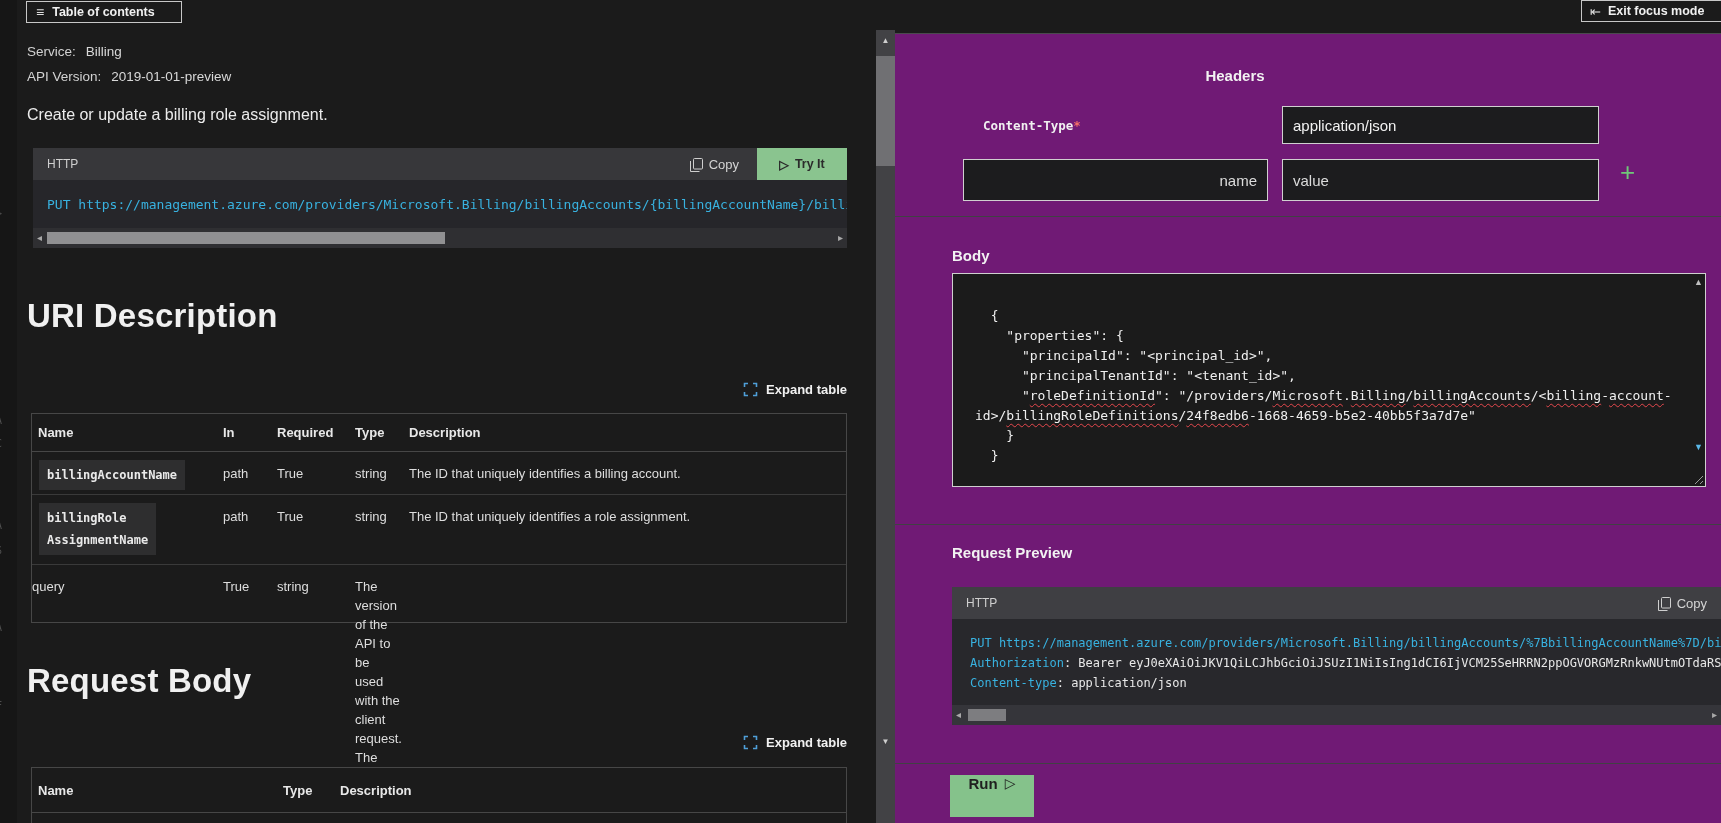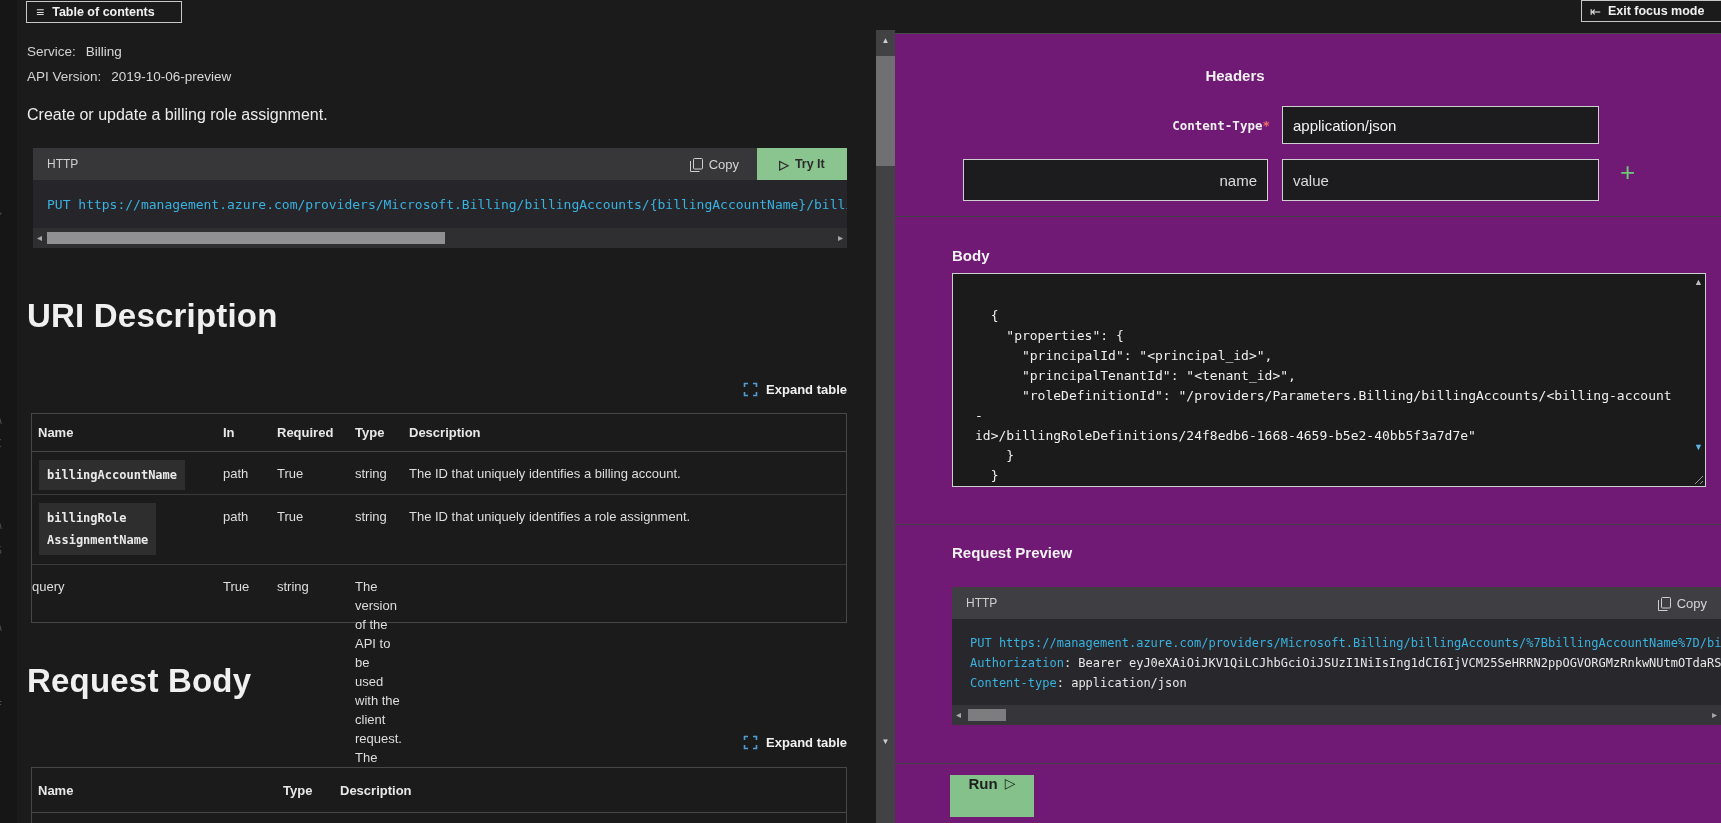--- a/index.html
+++ b/index.html
@@ -73,21 +73,21 @@
   .field::placeholder{color:#dcdcdc;opacity:1}
   .ct-label{font-family:"DejaVu Sans Mono","Liberation Mono",monospace;font-size:12.5px;font-weight:bold;color:#f0f0f0}
   .ct-label .req{color:#f47067}
   .plus{font-size:26px;color:#6fc878;cursor:pointer;line-height:22px}
   .hr{left:0;width:826px;height:1px;background:#414144}
 
   
   #body-area{left:57px;top:239px;width:754px;height:214px;background:#1b1b1b;border:1px solid #cfcfcf;overflow:hidden}
   #body-area pre{font-family:"DejaVu Sans Mono","Liberation Mono",monospace;font-size:13px;line-height:20px;
        color:#f0f0f0;padding:12px 30px 0 22px;white-space:pre-wrap;word-break:break-all}
-  .sq{text-decoration-style:wavy;text-decoration-color:#e5484d;
+  .sq{text-decoration:underline;text-decoration-style:wavy;text-decoration-color:#e5484d;
       text-decoration-thickness:1px;text-underline-offset:3px;text-decoration-skip-ink:none}
   #body-area .ta-arr{position:absolute;right:2px;font-size:9px;color:#bfbfbf}
   #body-area .grip{position:absolute;right:1px;bottom:1px}
 
   
   #preview-block{left:57px;top:553px;width:769px}
   #preview-block .code-header{background:#3f3f43}
   #preview-block .code-area{height:86px;background:#28282c;overflow:hidden}
   #preview-block pre{padding:14px 0 0 18px}
   .code-line{font-family:"DejaVu Sans Mono","Liberation Mono",monospace;font-size:12px;line-height:20px;white-space:pre}
@@ -121,21 +121,21 @@
   </div>
   <div id="exit-btn" class="abs outline-btn">
     <span class="ico">⇤</span>
     <span>Exit focus mode</span>
   </div>
 
   <div class="abs meta-line" style="top:44px">
     <span>Service:</span><b>Billing</b>
   </div>
   <div class="abs meta-line" style="top:69px">
-    <span>API Version:</span><b>2019-10-06-preview</b>
+    <span>API Version:</span><b>2019-01-01-preview</b>
   </div>
   <div id="intro" class="abs">Create or update a billing role assignment.</div>
 
   <div id="http-block" class="abs">
     <div class="code-header">
       <span class="code-lang">HTTP</span>
       <span class="copy-btn">
         <svg width="13" height="14" viewBox="0 0 13 14" fill="none" stroke="#cfcfcf" stroke-width="1">
             <rect x="3.5" y="0.5" width="9" height="10.5" rx="1"></rect>
             <path d="M9.5 13.5H.5V3"></path>
@@ -215,40 +215,40 @@
   <div id="vscroll" class="abs">
     <span class="arr" style="top:6px">▲</span>
     <div class="thumb"></div>
     <span class="arr" style="top:707px">▼</span>
   </div>
 
   <div id="panel" class="abs">
 
     <div class="abs section-title" style="left:270px;top:33px;width:140px;text-align:center">Headers</div>
 
-    <div class="abs ct-label" style="left:102px;top:84px;width:273px;text-align:right">
+    <div class="abs ct-label" style="left:88px;top:84px;width:273px;">
       <span>Content-Type</span><span class="req">*</span>
     </div>
     <input class="abs field" style="left: 387px; top: 72px; width: 317px; height: 38px;" value="application/json">
 
     <input class="abs field" style="left: 68px; top: 125px; width: 305px; height: 42px; text-align: right;" placeholder="name">
     <input class="abs field" style="left: 387px; top: 125px; width: 317px; height: 42px;" placeholder="value">
     <div class="abs plus" style="left:725px;top:127px">+</div>
 
     <div class="abs hr" style="top:182px"></div>
 
     <div class="abs section-title" style="left:57px;top:213px">Body</div>
 
     <div id="body-area" class="abs">
       <pre><span>
   {
     "properties": {
       "principalId": "&lt;principal_id&gt;",
       "principalTenantId": "&lt;tenant_id&gt;",
-      "</span><span class="sq">roleDefinitionId</span><span>": "/providers/</span><span class="sq">Parameters</span><span>.</span><span class="sq">Billing</span><span>/</span><span class="sq">billingAccounts</span><span>/&lt;</span><span class="sq">billing</span><span>-</span><span class="sq">account</span><span>-
+      "</span><span class="sq">roleDefinitionId</span><span>": "/providers/</span><span class="sq">Microsoft</span><span>.</span><span class="sq">Billing</span><span>/</span><span class="sq">billingAccounts</span><span>/&lt;</span><span class="sq">billing</span><span>-</span><span class="sq">account</span><span>-
 id&gt;/</span><span class="sq">billingRoleDefinitions</span><span>/</span><span class="sq">24f8edb6</span><span>-1668-4659-b5e2-40bb5f3a7d7e"
     }
   }</span></pre>
       <span class="ta-arr" style="top:3px">▲</span>
       <span class="ta-arr" style="top:168px;color:#5ab8e8">▼</span>
       <svg class="grip" width="11" height="11" viewBox="0 0 11 11" stroke="#9a9a9a" stroke-width="1">
           <path d="M10 2L2 10M10 7l-3 3"></path>
         </svg>
     </div>
 

